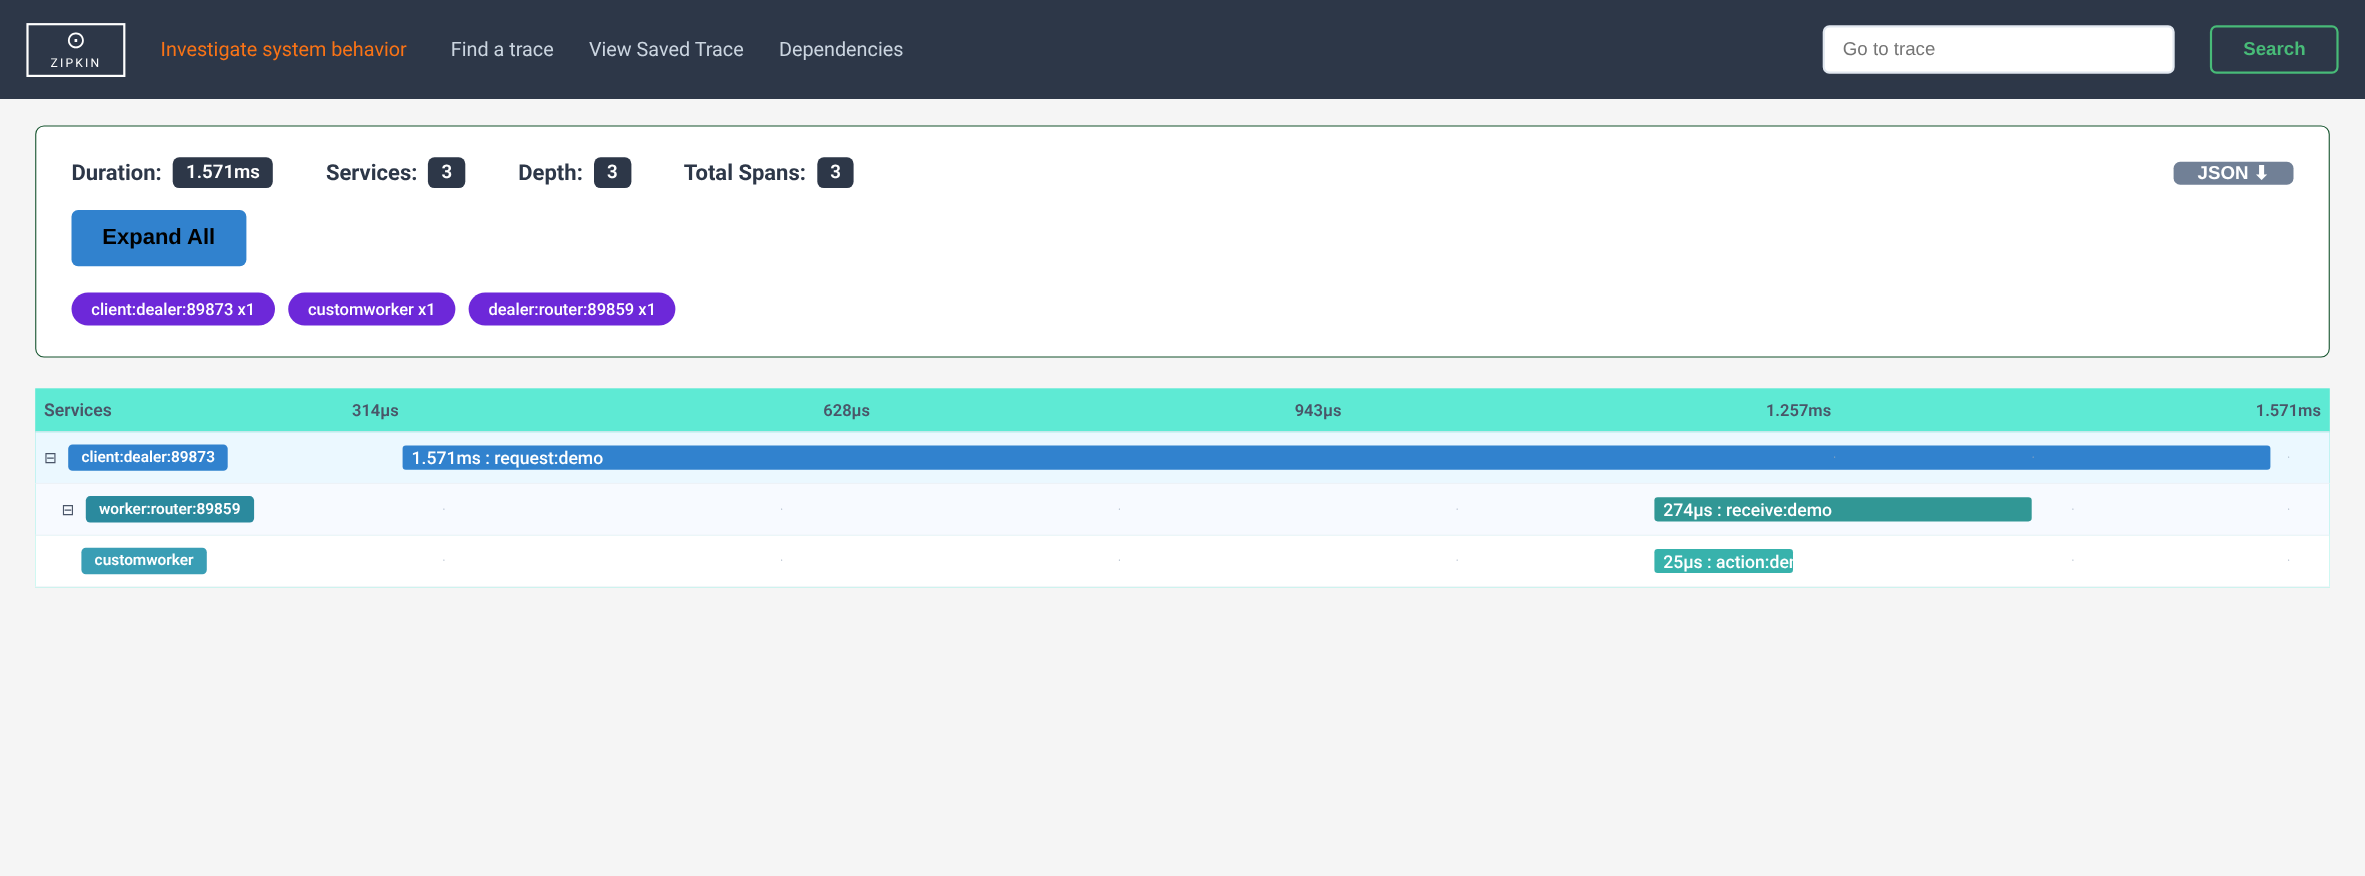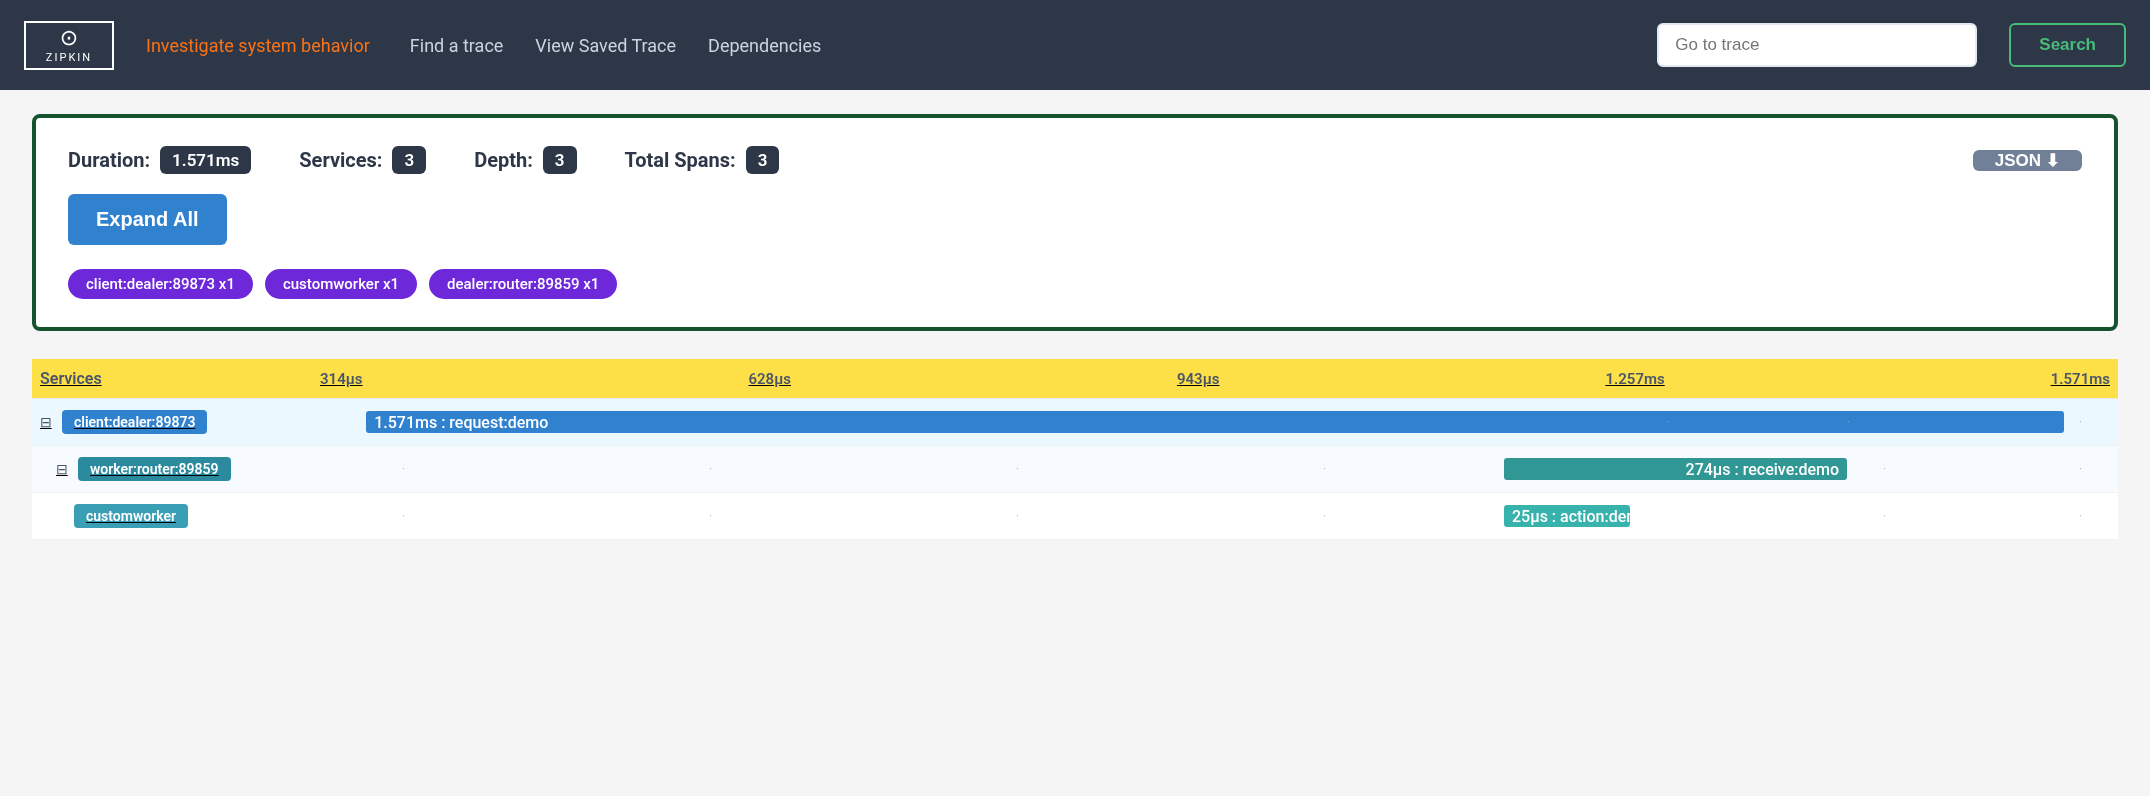--- a/index.html
+++ b/index.html
@@ -66,21 +66,21 @@
       cursor: pointer;
       font-weight: 600;
     }
 
     
     .main { padding: 24px 32px; }
 
     
     .summary-card {
       background: #fff;
-      border: 4px solid #14532d;
+      border: 1px solid #14532d;
       border-radius: 8px;
       padding: 28px 32px;
       margin-bottom: 28px;
     }
     .summary-stats {
       display: flex;
       align-items: center;
       gap: 48px;
       margin-bottom: 20px;
     }
@@ -114,21 +114,21 @@
       align-items: center;
       gap: 8px;
     }
     .action-buttons {
       display: flex;
       gap: 16px;
       margin-bottom: 24px;
     }
     .btn-expand, .btn-collapse {
       background: #3182ce;
-      color: #ffffff;
+      color: #000000;
       border: none;
       border-radius: 6px;
       padding: 14px 28px;
       font-size: 20px;
       font-weight: 600;
       cursor: pointer;
     }
     .service-tags {
       display: flex;
       gap: 12px;
@@ -138,24 +138,23 @@
       background: #6d28d9;
       color: #fff;
       border-radius: 20px;
       padding: 6px 18px;
       font-size: 15px;
       font-weight: 500;
     }
 
     
     .trace-table-wrapper {
-      background: #fde047;
+      background: #5eead4;
       border-radius: 0;
       overflow: hidden;
-      text-decoration: underline;
     }
     .trace-header-row {
       display: flex;
       align-items: center;
       padding: 10px 0;
       color: #4a5568;
       font-size: 16px;
       font-weight: 600;
       border-bottom: 1px solid #e2e8f0;
     }
@@ -323,21 +322,21 @@
     <div class="trace-row">
       <div class="row-service-col" style="padding-left:24px;">
         <span class="expand-icon">⊟</span>
         <span class="service-label service-label-teal">worker:router:89859</span>
       </div>
       <div class="row-timeline-col">
         <span class="dot" style="left:5%">·</span>
         <span class="dot" style="left:22%">·</span>
         <span class="dot" style="left:39%">·</span>
         <span class="dot" style="left:56%">·</span>
-        <div class="span-bar span-bar-teal" style="left:66%; width:19%;justify-content:flex-end;">
+        <div class="span-bar span-bar-teal" style="left:66%; width:19%;">
           <span>274μs : receive:demo</span>
         </div>
         <span class="dot" style="left:87%">·</span>
         <span class="dot" style="right:2%">·</span>
       </div>
     </div>
 
     <div class="trace-row">
       <div class="row-service-col" style="padding-left:42px;">
         <span class="service-label service-label-teal2">customworker</span>

